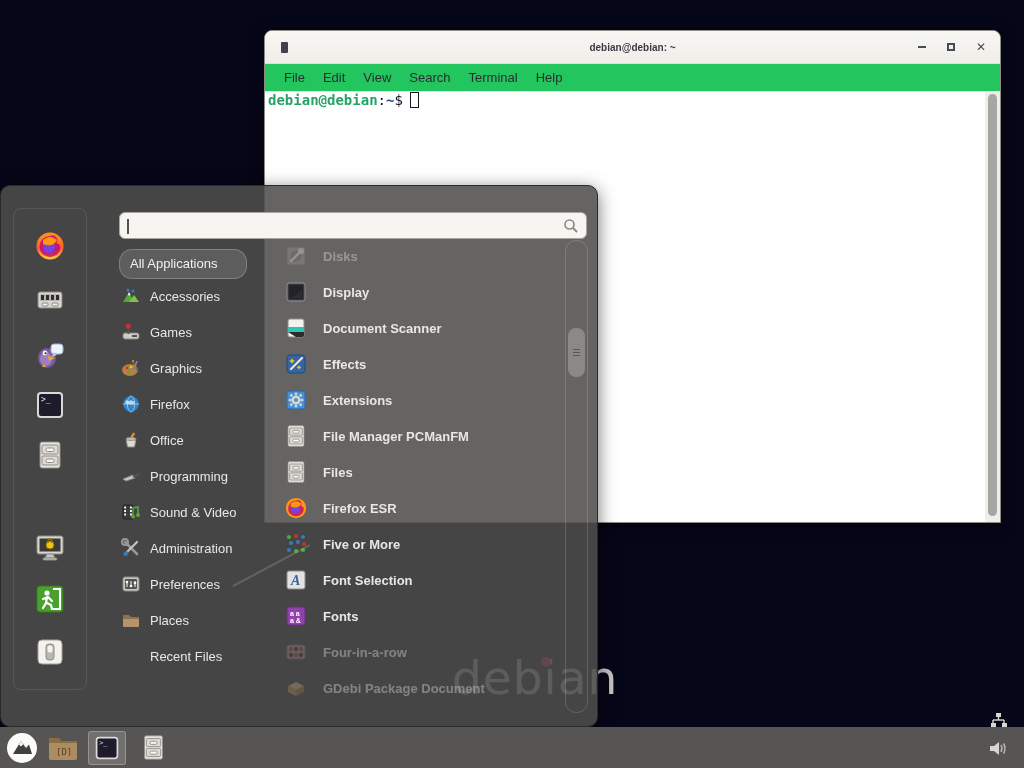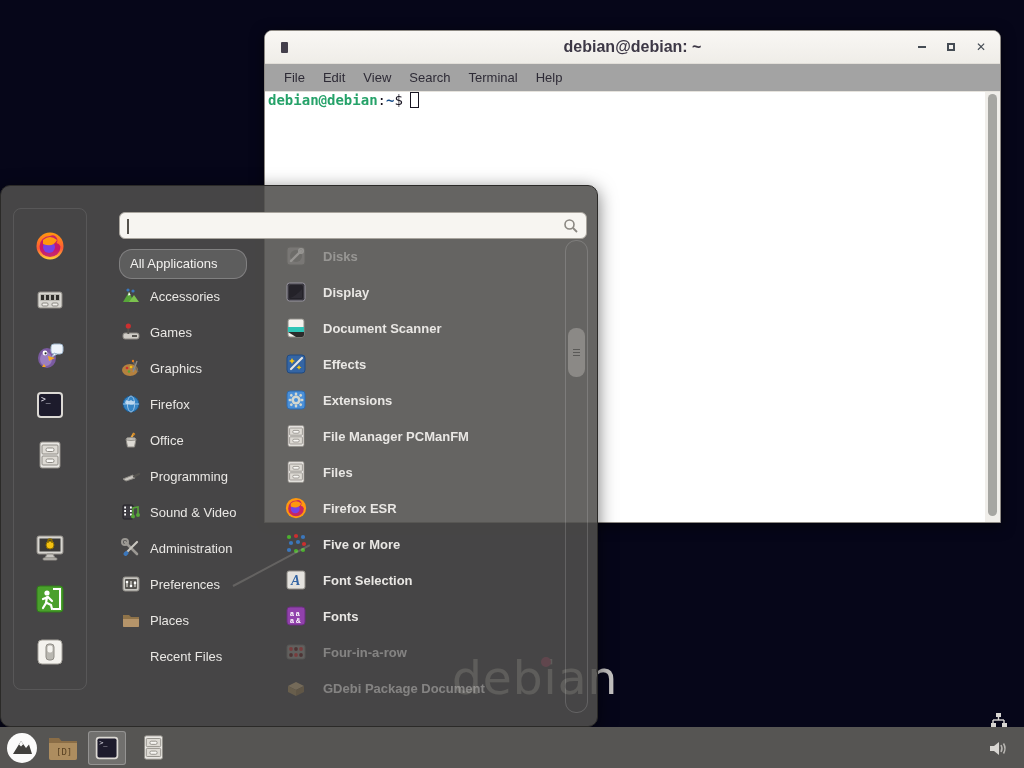--- a/index.html
+++ b/index.html
@@ -32,35 +32,35 @@
   .term-titlebar {
     height:33px; background:linear-gradient(#f9f7f4,#efede8);
     display:flex; align-items:center; position:relative;
     border-bottom:1px solid #e2dfd9;
   }
   .term-appicon {
     position:absolute; left:16px; top:11px; width:7px; height:11px;
     background:#433f4b; border-radius:1px;
   }
   .term-title {
-    width:100%; text-align:center; font-size:16px; font-weight:bold;
+    width:100%; text-align:center; font-size:10px; font-weight:bold;
     color:#3d3846;
   }
   .term-controls {
     position:absolute; right:14px; top:0; height:100%;
     display:flex; align-items:center; gap:21px;
   }
   .btn-min { width:8px; height:2px; background:#454c54; }
   .btn-max { width:8px; height:8px; border:2px solid #454c54; }
   .btn-close {
     font-size:12px; line-height:10px; color:#454c54; font-weight:bold;
     font-family:"DejaVu Sans",sans-serif;
   }
   .term-menubar {
-    height:28px; background:#a3a3a3; display:flex; align-items:center;
+    height:28px; background:#22c55e; display:flex; align-items:center;
     padding-left:10px; border-bottom:1px solid #e6e3dd;
   }
   .term-menubar span {
     padding:0 9px; font-size:13px; color:#2e2b36; cursor:default;
   }
   .term-body {
     position:relative; height:calc(100% - 61px); background:#ffffff;
     font-family:"DejaVu Sans Mono","Liberation Mono",monospace;
     font-size:14px; padding:0 3px;
   }

